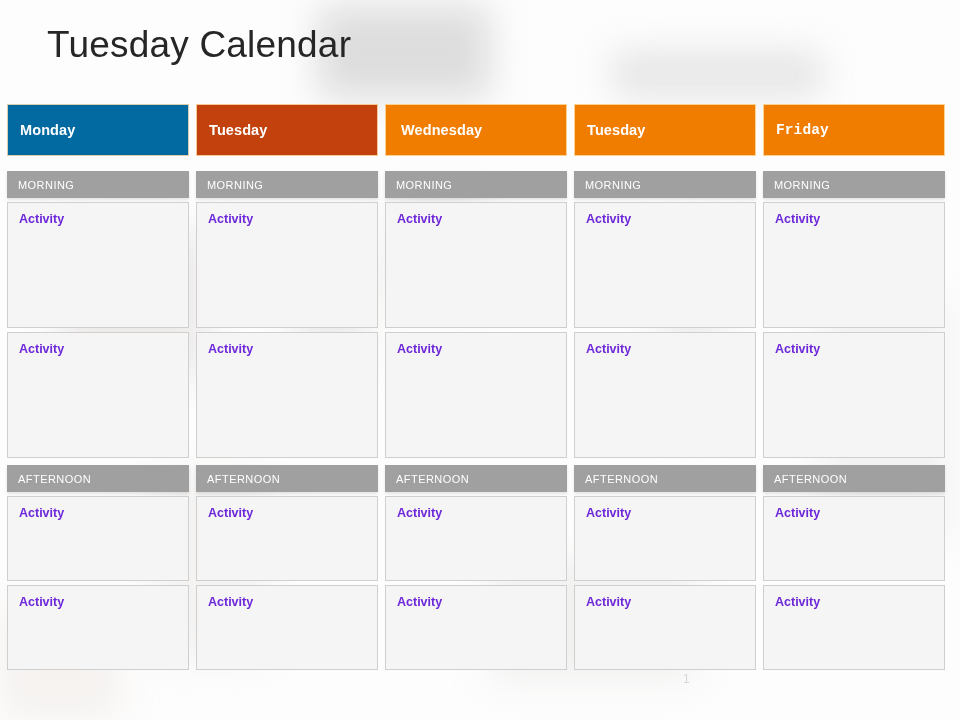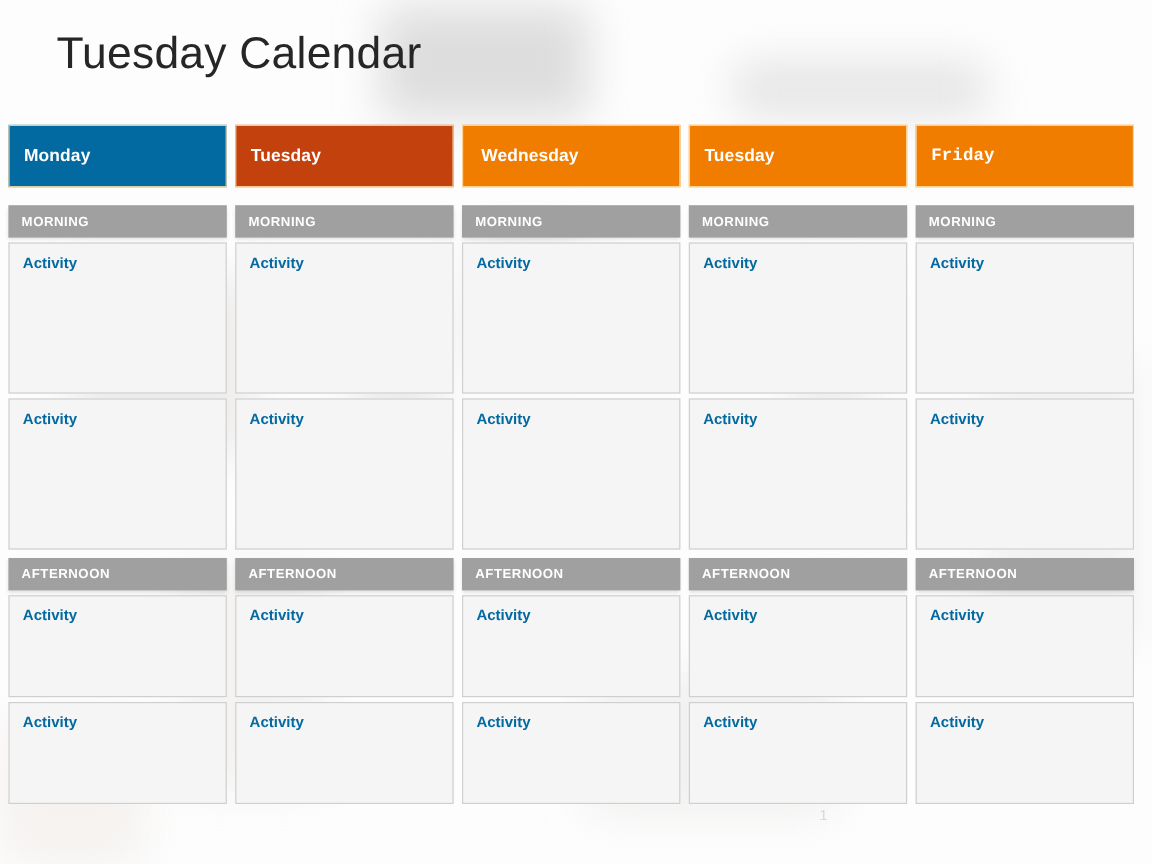--- a/index.html
+++ b/index.html
@@ -43,34 +43,34 @@
     padding:0 12px;
     color:#ffffff;font-size:14.5px;font-weight:bold;
     letter-spacing:.1px;
     border:1px solid rgba(255,225,170,.85);
   }
 
   .slot-bar{
     height:27px;box-sizing:border-box;
     display:flex;align-items:center;
     padding:11px 11px;
-    color:#ffffff;font-size:11px;font-weight:bold;
+    color:#ffffff;font-size:11px;font-weight:normal;
     letter-spacing:.45px;
     box-shadow:0 2px 3px rgba(0,0,0,.10);
   }
   .slot-bar.morning{margin-top:15px;}
   .slot-bar.afternoon{margin-top:7px;}
 
   .activity{
     box-sizing:border-box;
     background:#f5f5f5;
     border:1px solid #cfcfcf;
     margin-top:4px;
     padding:9px 0 0 11px;
-    color:#0369a1;font-size:12.5px;font-weight:600;
+    color:#6d28d9;font-size:12.5px;font-weight:600;
   }
   .activity.tall{height:126px;}
   .activity.short{height:85px;}
 
   
   #pagenum{
     position:absolute;left:683px;top:672px;z-index:3;
     font-size:12px;color:rgba(140,140,140,.30);
   }
 </style>

